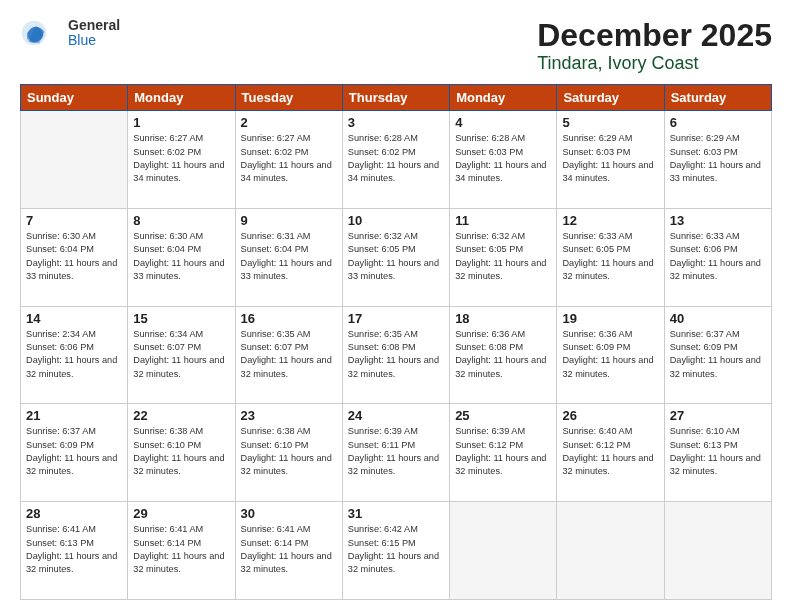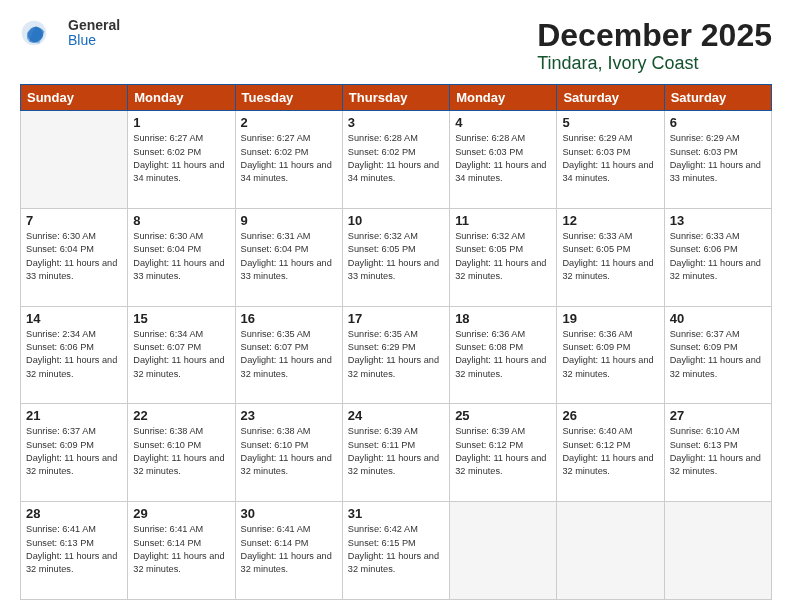--- a/index.html
+++ b/index.html
@@ -250,21 +250,21 @@
           <td>
             <span class="day-num">16</span>
             <div class="day-info">Sunrise: 6:35 AM
 Sunset: 6:07 PM
 Daylight: 11 hours
 and 32 minutes.</div>
           </td>
           <td>
             <span class="day-num">17</span>
             <div class="day-info">Sunrise: 6:35 AM
-Sunset: 6:29 PM
+Sunset: 6:08 PM
 Daylight: 11 hours
 and 32 minutes.</div>
           </td>
           <td>
             <span class="day-num">18</span>
             <div class="day-info">Sunrise: 6:36 AM
 Sunset: 6:08 PM
 Daylight: 11 hours
 and 32 minutes.</div>
           </td>

